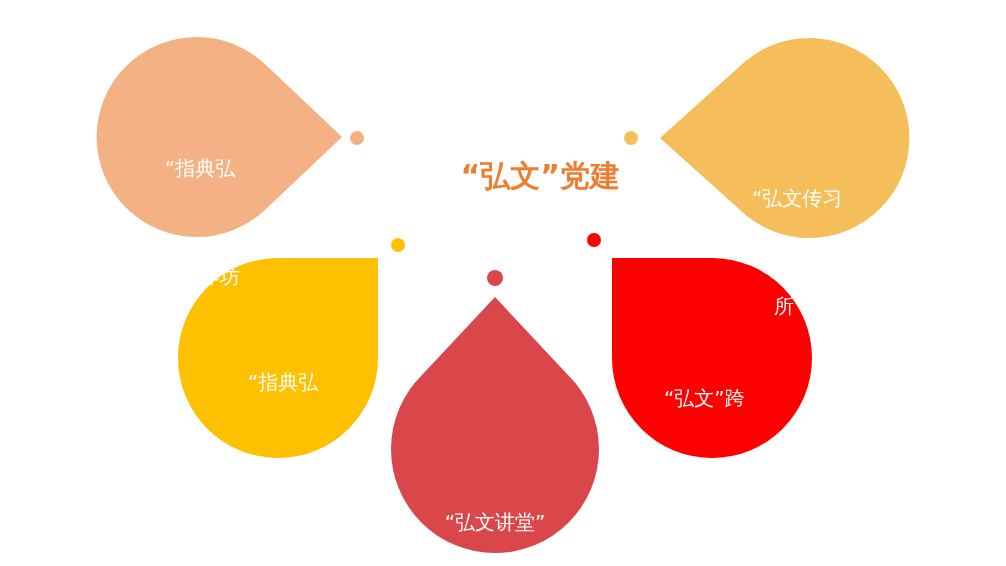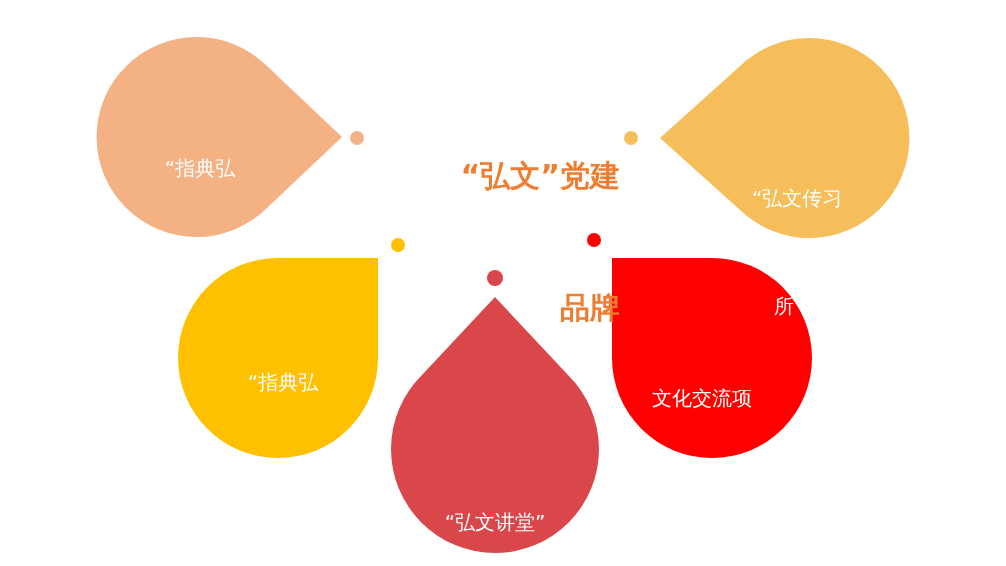--- a/index.html
+++ b/index.html
@@ -27,38 +27,39 @@
 
   <path d="M495,297 L568,375 A104,104 0 1 1 422,375 Z" fill="#D9474B"></path>
   <circle cx="495" cy="278" r="8" fill="#D9474B"></circle>
 
   <path d="M612,258 L712,258 A100,100 0 1 1 612,358 Z" fill="#FF0000"></path>
   <circle cx="594" cy="240" r="7" fill="#FF0000"></circle>
 </svg>
 
 <div class="title" style="left:380px; top:66px; width:240px;">
   <div>“弘文”党建</div>
-  <div>品牌</div>
 </div>
 
 <div class="label" style="left:135px; top:78px; width:130px; text-align:center;">
   <div>“指典弘</div>
+  <div>化工作坊</div>
 </div>
 
 <div class="label" style="left:752px; top:108px; width:120px;">
   <div>“弘文传习</div>
   <div style="padding-left:22px;">所”</div>
 </div>
 
 <div class="label" style="left:218px; top:292px; width:130px; text-align:center;">
   <div>“指典弘</div>
   <div>文”微信答</div>
   
 </div>
 
 <div class="label" style="left:430px; top:432px; width:130px; text-align:center;">
   <div>“弘文讲堂”</div>
 </div>
 
 <div class="label" style="left:652px; top:308px; width:140px;">
+  <div style="padding-left:12px;">“弘文”跨</div>
   <div>文化交流项</div>
   
 </div>
 
 </body></html>

